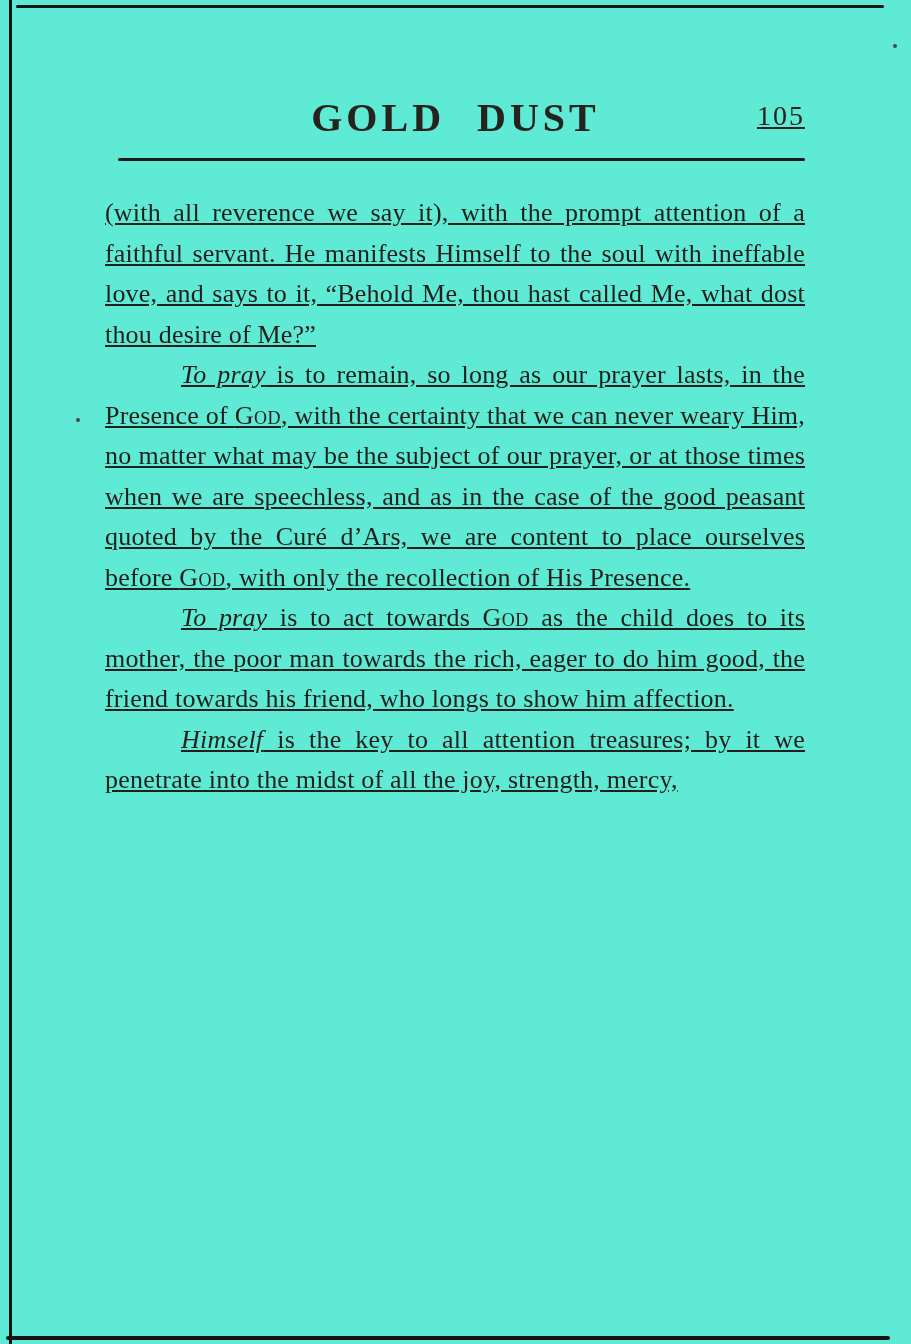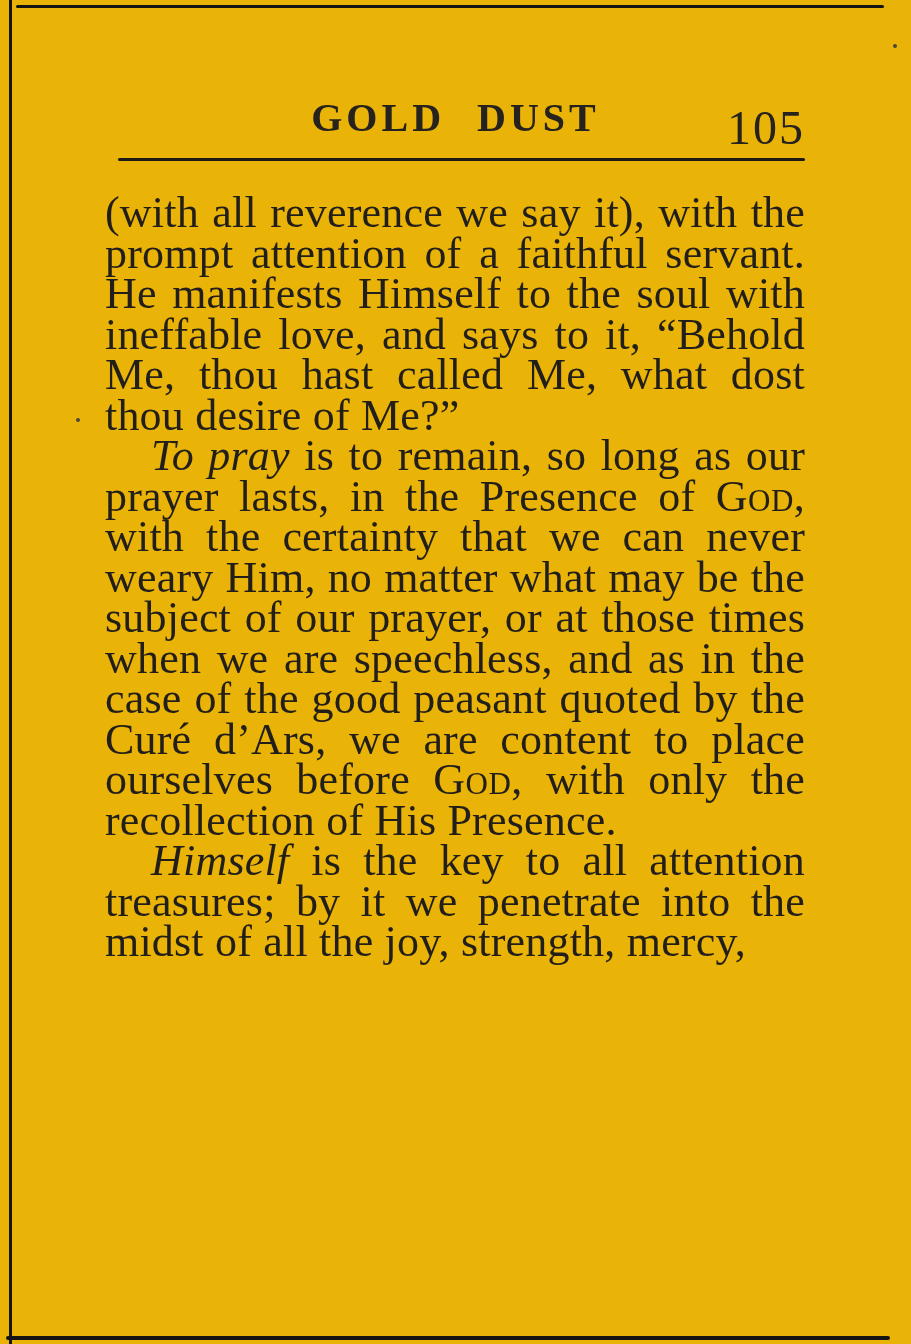--- a/index.html
+++ b/index.html
@@ -1,20 +1,20 @@
 <!DOCTYPE html>
 <html><head>
 <meta charset="utf-8">
 <style>
   html, body { margin: 0; padding: 0; background: #e9e7e1; }
   .page {
     position: relative;
     width: 911px;
     height: 1344px;
-    background: #eab308;
+    background: #5eead4;
     font-family: "Liberation Serif", "DejaVu Serif", serif;
     color: #221f1b;
     overflow: hidden;
     box-sizing: border-box;
   }
   
   .scan-top    { position: absolute; top: 5px;  left: 16px;  width: 868px; height: 3px;  background: #171513; border-radius: 2px; }
   .scan-left   { position: absolute; top: 0;    left: 9px;   width: 3px;   height: 1344px; background: #171513; }
   .scan-bottom { position: absolute; bottom: 4px; left: 6px; width: 884px; height: 4px;  background: #171513; border-radius: 2px; }
   .speck-1 { position: absolute; top: 44px;  right: 14px; width: 4px; height: 4px; background: #4a463f; border-radius: 50%; }
@@ -31,40 +31,42 @@
     font-weight: bold;
     letter-spacing: 4px;
     word-spacing: 18px;
     line-height: 52px;
     color: #26221d;
   }
   .pagenum {
     position: absolute;
     right: 0;
     top: 8px;
-    font-size: 48px;
+    font-size: 28px;
     letter-spacing: 2px;
     color: #26221d;
+    text-decoration: underline;
   }
   .rule {
     margin: 14px 106px 0 118px;
     height: 3px;
     background: #1c1916;
     border-radius: 2px;
   }
   .page-body {
     margin: 32px 106px 0 105px;
-    font-size: 44px;
+    font-size: 26px;
     line-height: 40.5px;
     text-align: justify;
     letter-spacing: 0.2px;
+    text-decoration: underline;
   }
   .para { margin: 0; }
   .para.indent { text-indent: 46px; }
-  .seg-italic { font-style: italic; }
+  .seg-italic { font-style: italic; margin-left: 30px; }
   .seg-smallcaps { font-variant: small-caps; letter-spacing: 0.5px; }
 </style>
 </head>
 <body>
 
 <div class="page">
 
   <div class="scan-top"></div>
   <div class="scan-left"></div>
   <div class="scan-bottom"></div>
@@ -74,16 +76,17 @@
   <div class="header">
     <div class="title">GOLD DUST</div>
     <div class="pagenum">105</div>
   </div>
 
   <div class="rule"></div>
 
   <div class="page-body">
       <p class="para"><span class="seg-normal">(with all reverence we say it), with the prompt attention of a faithful servant.  He manifests Himself to the soul with ineffable love, and says to it, “Behold Me, thou hast called Me, what dost thou desire of Me?”</span></p>
       <p class="para indent"><span class="seg-italic">To pray</span><span class="seg-normal"> is to remain, so long as our prayer lasts, in the Presence of </span><span class="seg-smallcaps">God</span><span class="seg-normal">, with the certainty that we can never weary Him, no matter what may be the subject of our prayer, or at those times when we are speechless, and as in the case of the good peasant quoted by the Curé d’Ars, we are content to place ourselves before </span><span class="seg-smallcaps">God</span><span class="seg-normal">, with only the recollection of His Presence.</span></p>
+      <p class="para indent"><span class="seg-italic">To pray</span><span class="seg-normal"> is to act towards </span><span class="seg-smallcaps">God</span><span class="seg-normal"> as the child does to its mother, the poor man towards the rich, eager to do him good, the friend towards his friend, who longs to show him affection.</span></p>
       <p class="para indent"><span class="seg-italic">Himself</span><span class="seg-normal"> is the key to all attention treasures; by it we penetrate into the midst of all the joy, strength, mercy,</span></p>
     </div>
 
 </div>
 
 </body></html>

